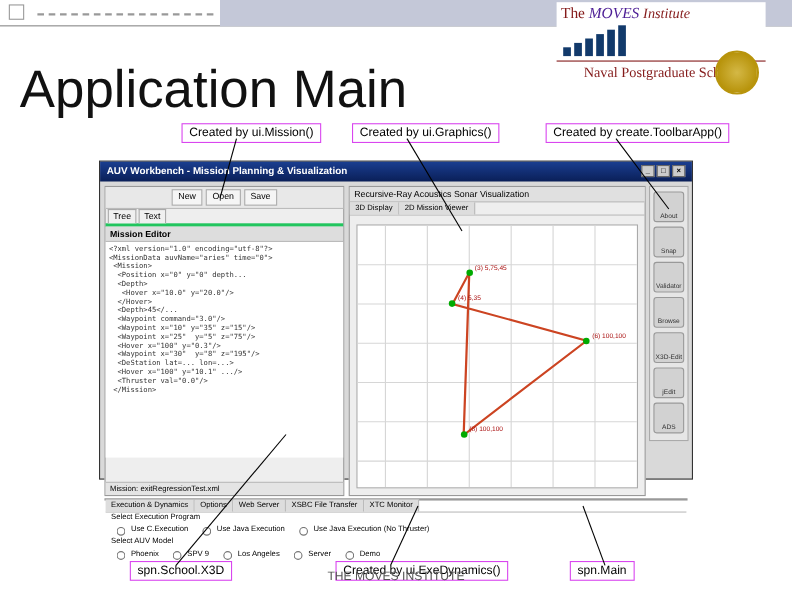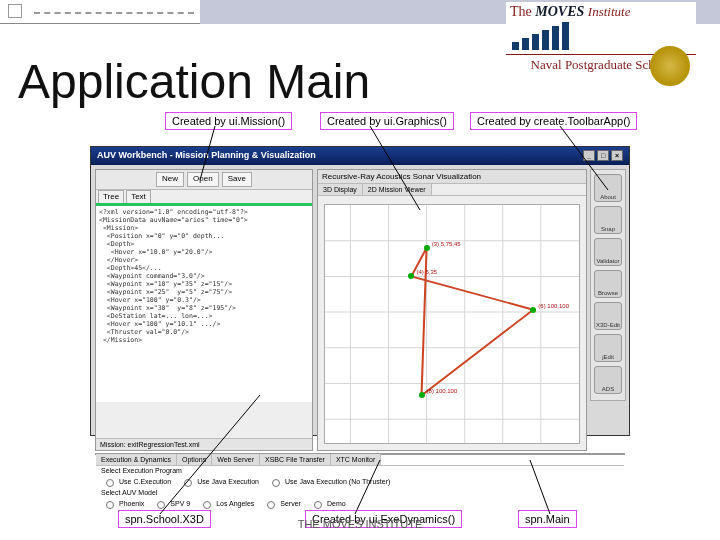--- a/index.html
+++ b/index.html
@@ -36,21 +36,21 @@
     left: 200px; right: 0; top: 0; height: 24px;
     background: #c4c8d8;
   }
   .logo {
     position: absolute;
     right: 24px; top: 2px;
     width: 190px; height: 92px;
     background: #fff;
   }
   .logo .title-line { font-family: Georgia, serif; font-size: 14px; color: #841a1a; text-align: left; padding: 2px 0 0 4px; }
-  .logo .title-line .moves { font-weight: bold; font-style: italic; color: #0f172a; }
+  .logo .title-line .moves { font-weight: normal; font-style: italic; color: #4c1d95; }
   .logo .title-line .inst { font-style: italic; color: #841a1a; font-size: 13px; }
   .logo .bars {
     display: flex; align-items: flex-end; gap: 3px; height: 28px;
     margin: 2px 0 0 6px;
   }
   .logo .bars div { width: 7px; background: #123a6b; }
   .logo .b1 { height: 8px; } .logo .b2 { height: 12px; } .logo .b3 { height: 16px; }
   .logo .b4 { height: 20px; } .logo .b5 { height: 24px; } .logo .b6 { height: 28px; }
   .logo .rule { height: 1px; background: #841a1a; margin-top: 4px; }
   .logo .nps { font-family: Georgia, serif; font-size: 13px; color: #841a1a; text-align: center; padding-top: 2px; }
@@ -67,21 +67,21 @@
   .labelbox {
     position: absolute;
     background: #fff;
     border: 1px solid #d946ef;
     font-size: 11px;
     padding: 2px 6px;
     white-space: nowrap;
   }
   .lb-mission { left: 165px; top: 112px; }
   .lb-graphics { left: 320px; top: 112px; }
-  .lb-toolbar { left: 470px; top: 112px; }
+  .lb-toolbar { left: 496px; top: 112px; }
   .lb-x3d { left: 118px; bottom: 12px; }
   .lb-exec { left: 305px; bottom: 12px; }
   .lb-main { left: 518px; bottom: 12px; }
 
   .footer-text {
     position: absolute;
     left: 0; right: 0; bottom: 10px;
     text-align: center;
     font-size: 11px; color: #555;
     font-family: Verdana, sans-serif;
@@ -208,20 +208,21 @@
   <div class="left-pane">
     <div class="tb">
       <span>New</span>
       <span>Open</span>
       <span>Save</span>
     </div>
     <div class="tabrow">
       <span>Tree</span>
       <span>Text</span>
     </div>
+    <div class="hdr">Mission Editor</div>
     <div class="code">&lt;?xml version="1.0" encoding="utf-8"?&gt;
 &lt;MissionData auvName="aries" time="0"&gt;
  &lt;Mission&gt;
   &lt;Position x="0" y="0" depth...
   &lt;Depth&gt;
    &lt;Hover x="10.0" y="20.0"/&gt;
   &lt;/Hover&gt;
   &lt;Depth&gt;45&lt;/...
   &lt;Waypoint command="3.0"/&gt;
   &lt;Waypoint x="10" y="35" z="15"/&gt;

